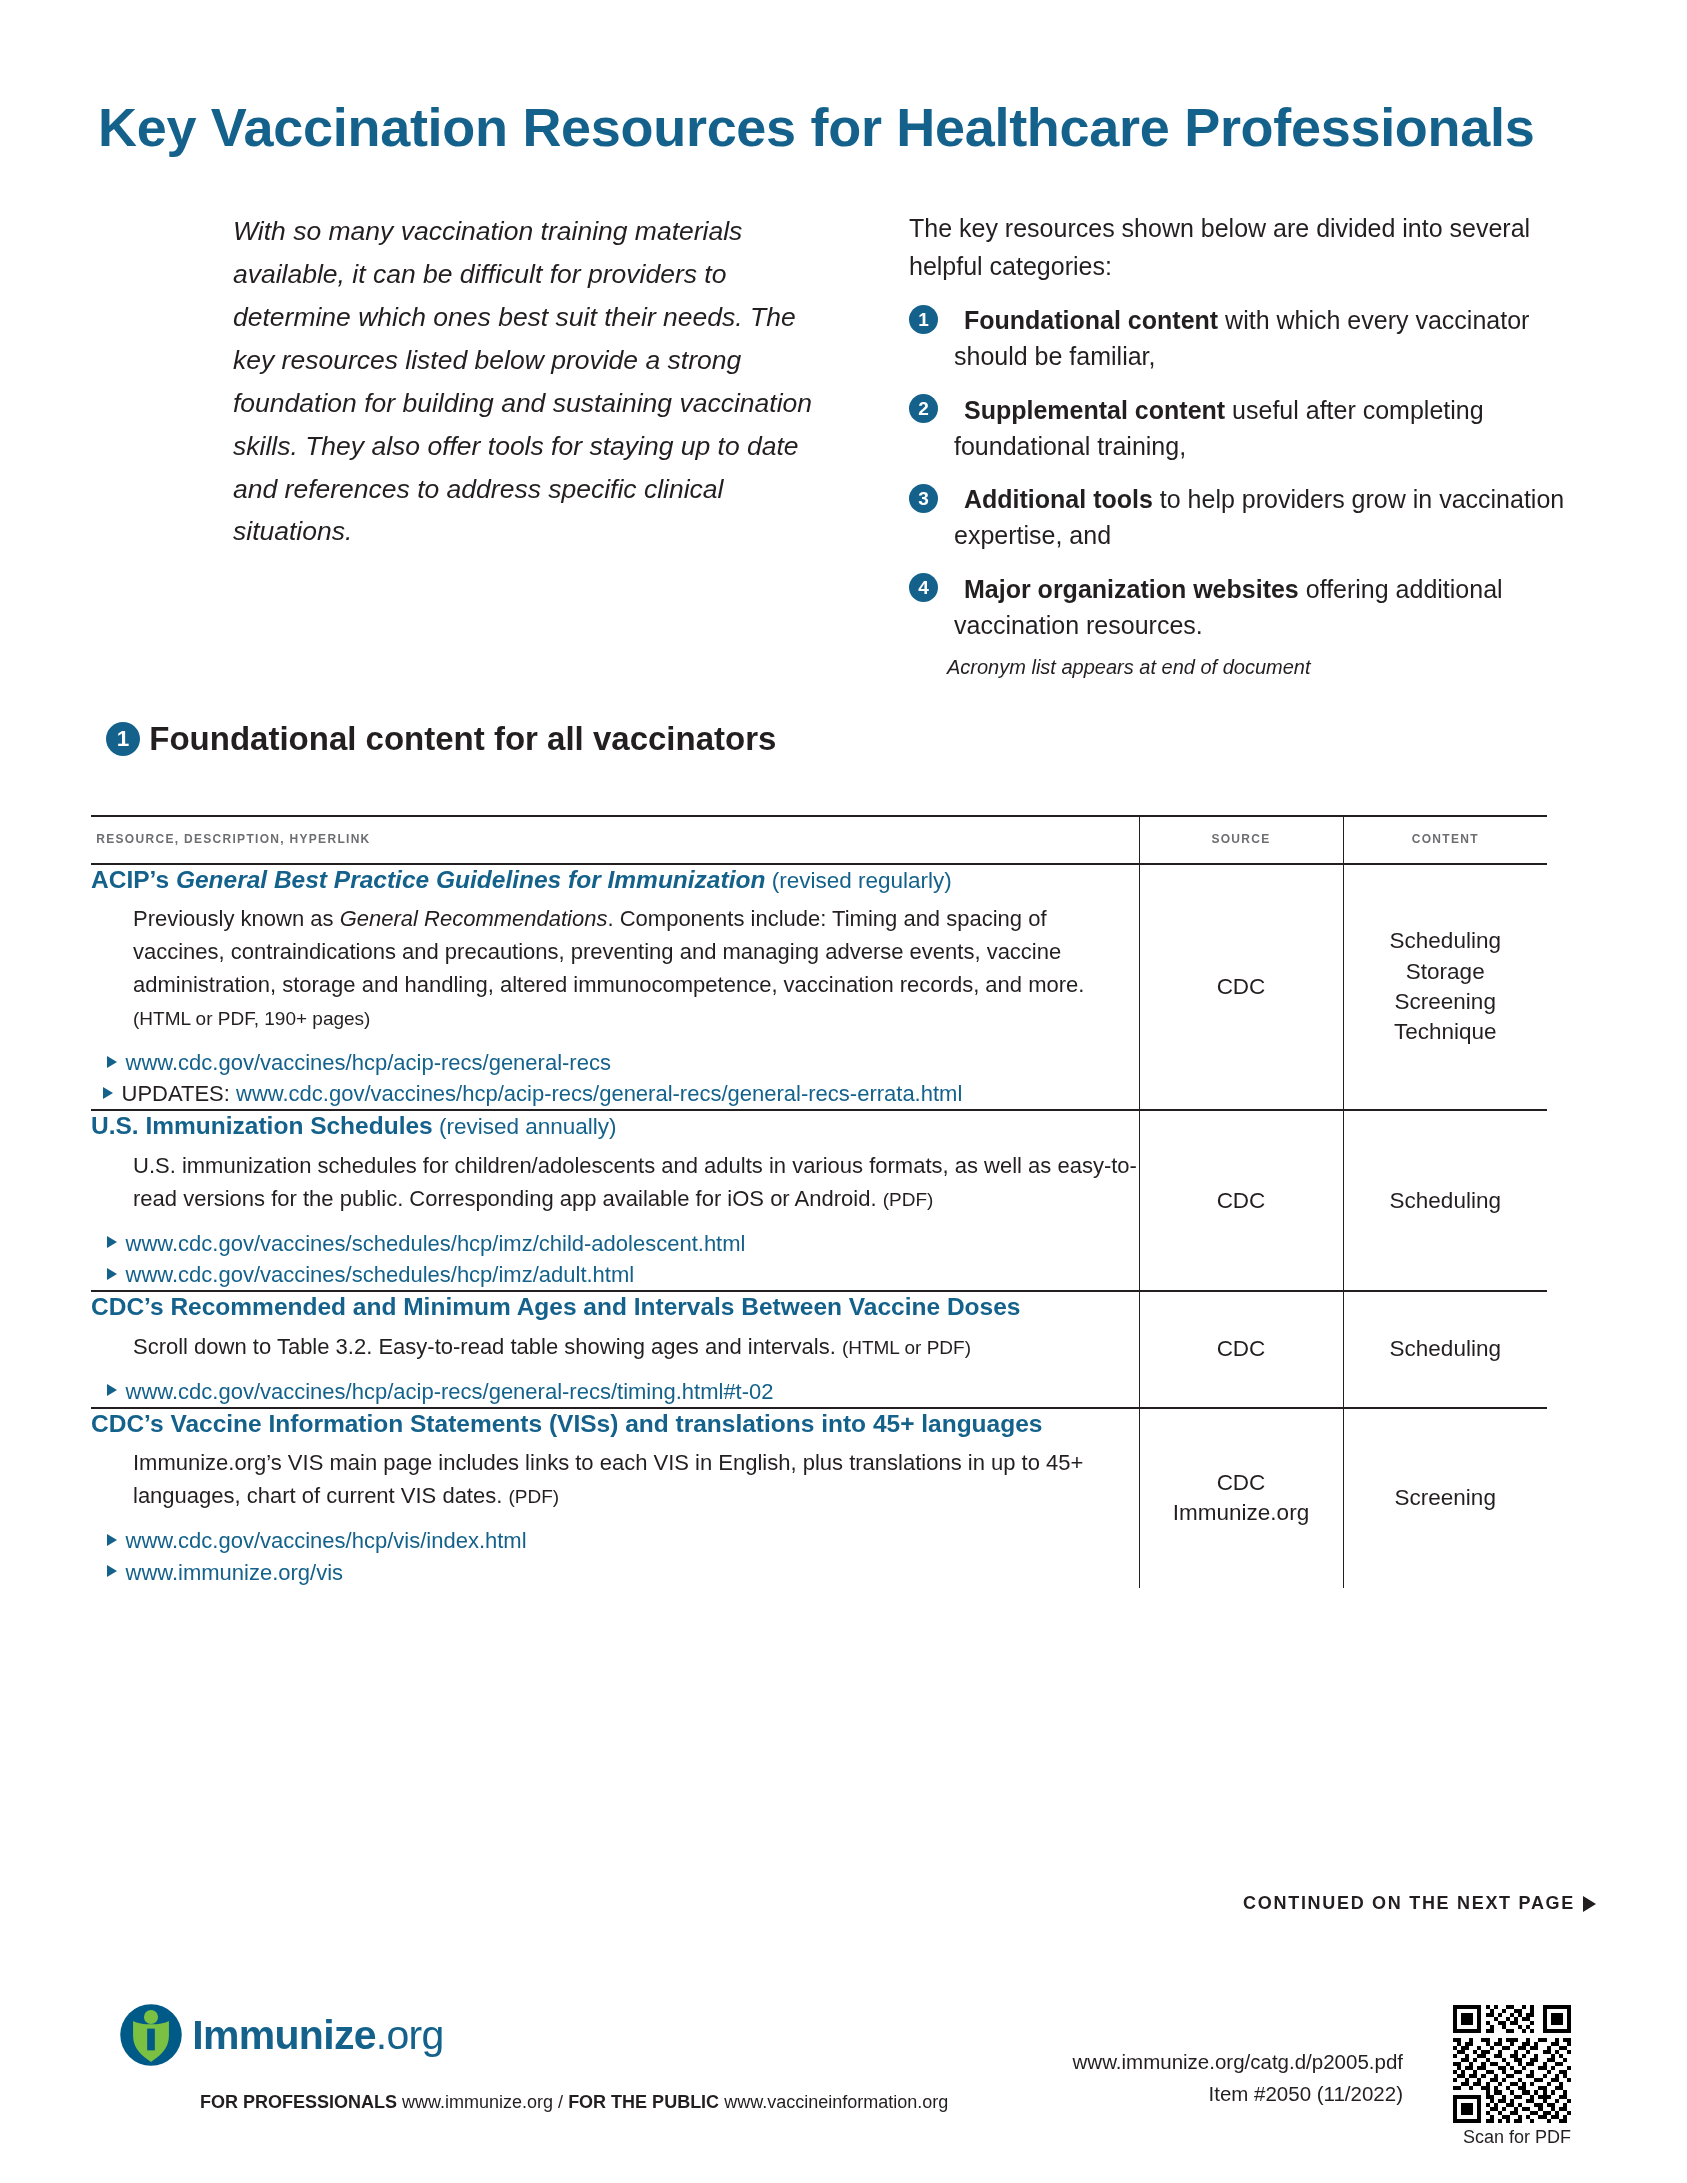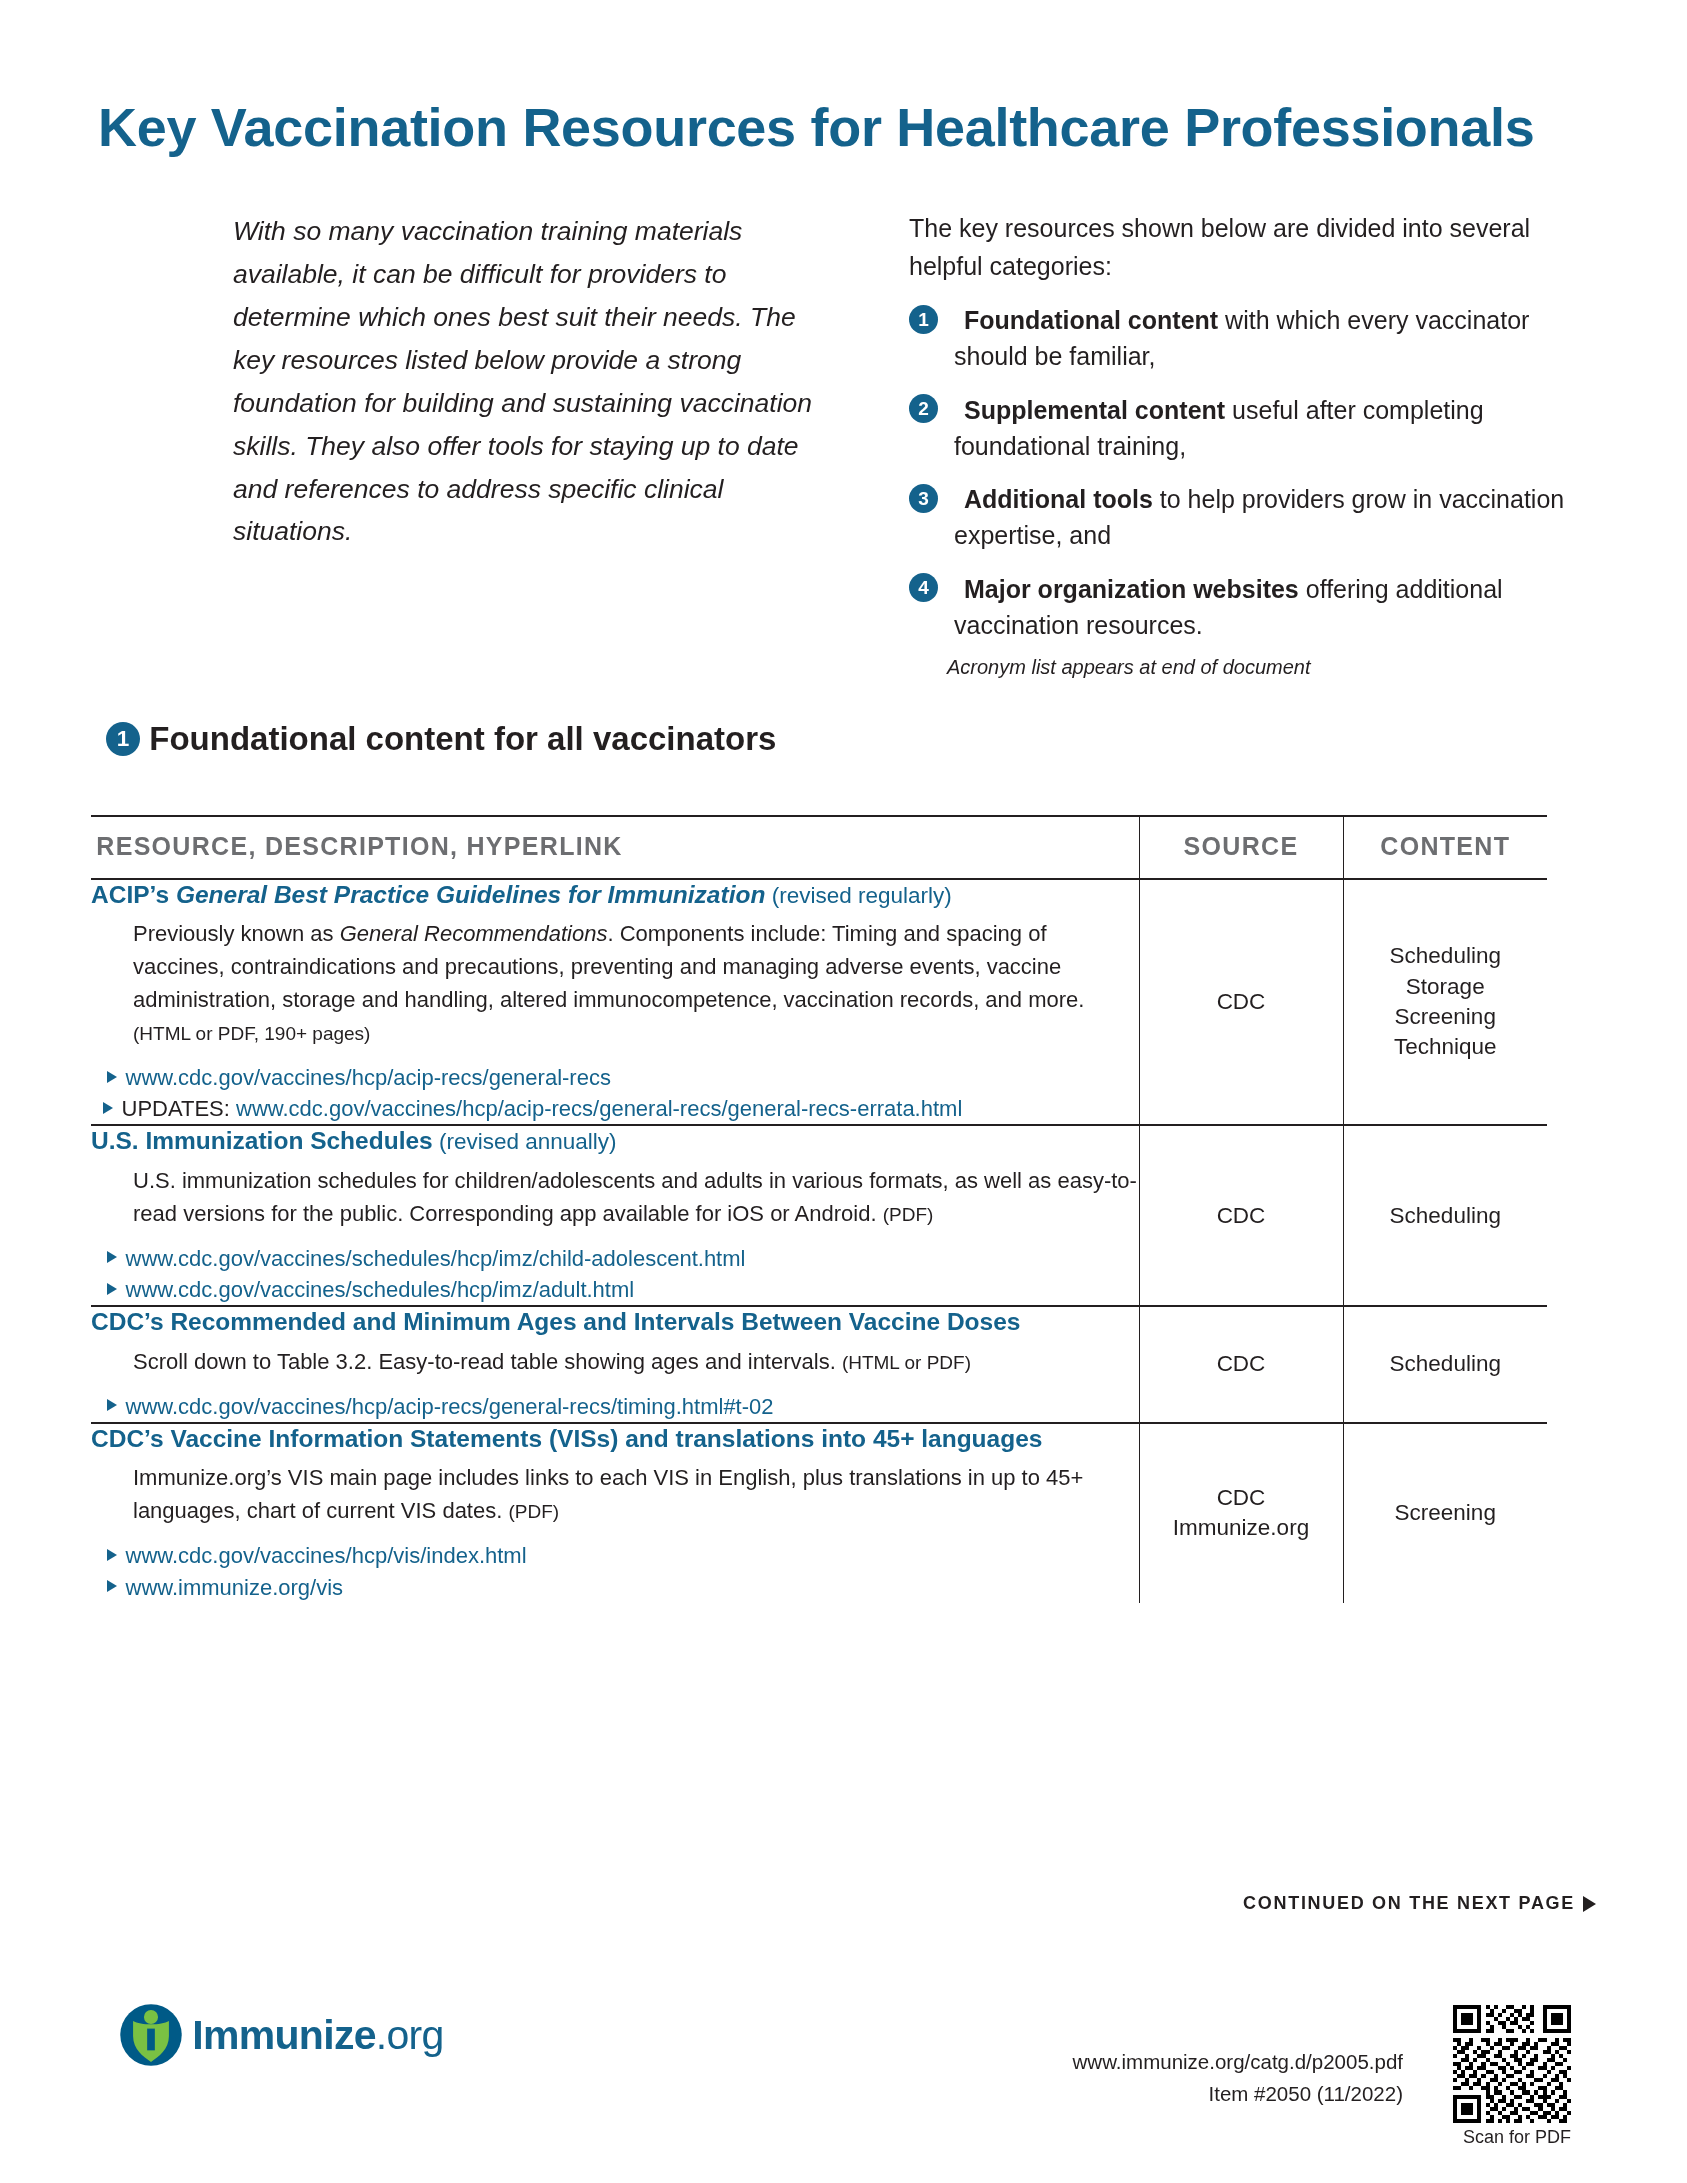--- a/index.html
+++ b/index.html
@@ -133,21 +133,21 @@
     top: 815px;
     width: 1456px;
     border-collapse: collapse;
     table-layout: fixed;
   }
   .rtable col.c-res { width: 1048px; }
   .rtable col.c-src { width: 204px; }
   .rtable col.c-con { width: 204px; }
 
   .rtable thead th {
-    font-size: 25px;
+    font-size: 12px;
     font-weight: bold;
     color: #6d6e71;
     letter-spacing: 1.3px;
     text-align: center;
     padding: 14.6px 0 17px 0;
     vertical-align: middle;
     border-bottom: 2px solid #231f20;
     border-top: 2px solid #231f20;
   }
   .rtable thead th.left {
@@ -410,20 +410,27 @@
   <div class="logo-block">
     <svg class="logo-mark" viewBox="0 0 100 100">
       <circle cx="50" cy="50" r="48" fill="#005a87"></circle>
       <path d="M22 28 C34 35, 66 35, 78 28 L78 52 C78 72, 62 84, 50 92 C38 84, 22 72, 22 52 Z" fill="#7ac143"></path>
       <circle cx="50" cy="22" r="11" fill="#7ac143"></circle>
       <rect x="44" y="40" width="12" height="34" fill="#005a87"></rect>
     </svg>
     <div class="logo-word"><span>Immunize</span><span class="org">.org</span></div>
   </div>
 
+  <div class="footer-urls">
+    <b>FOR PROFESSIONALS</b>
+    <span>www.immunize.org</span>
+    <span>/</span>
+    <b>FOR THE PUBLIC</b>
+    <span>www.vaccineinformation.org</span>
+  </div>
 
   <div class="doc-meta">
     <div>www.immunize.org/catg.d/p2005.pdf</div>
     <div>Item #2050 (11/2022)</div>
   </div>
 
   <div class="qr-wrap">
     <svg class="qr-img" viewBox="0 0 29 29" shape-rendering="crispEdges">
       <rect width="29" height="29" fill="#fff"></rect>
       <g fill="#000">

